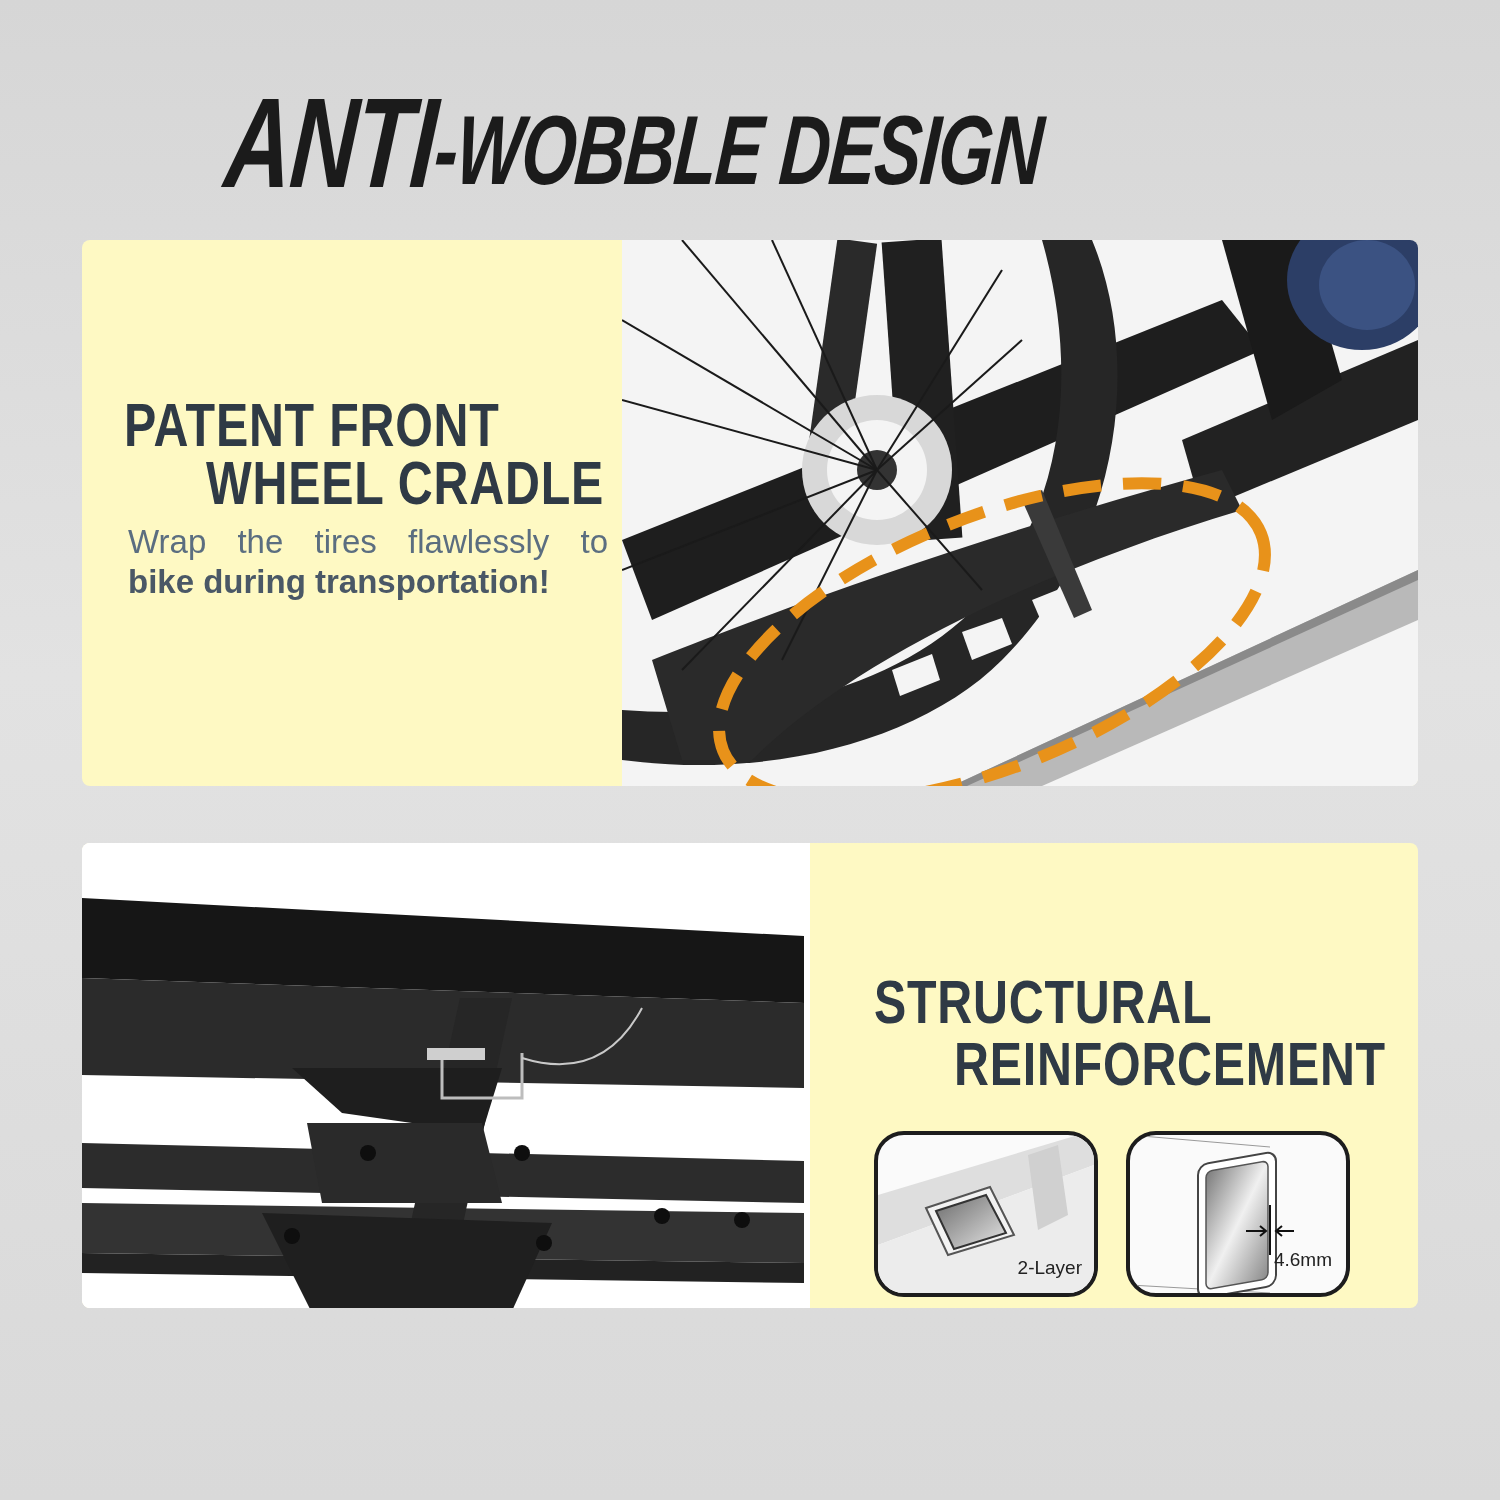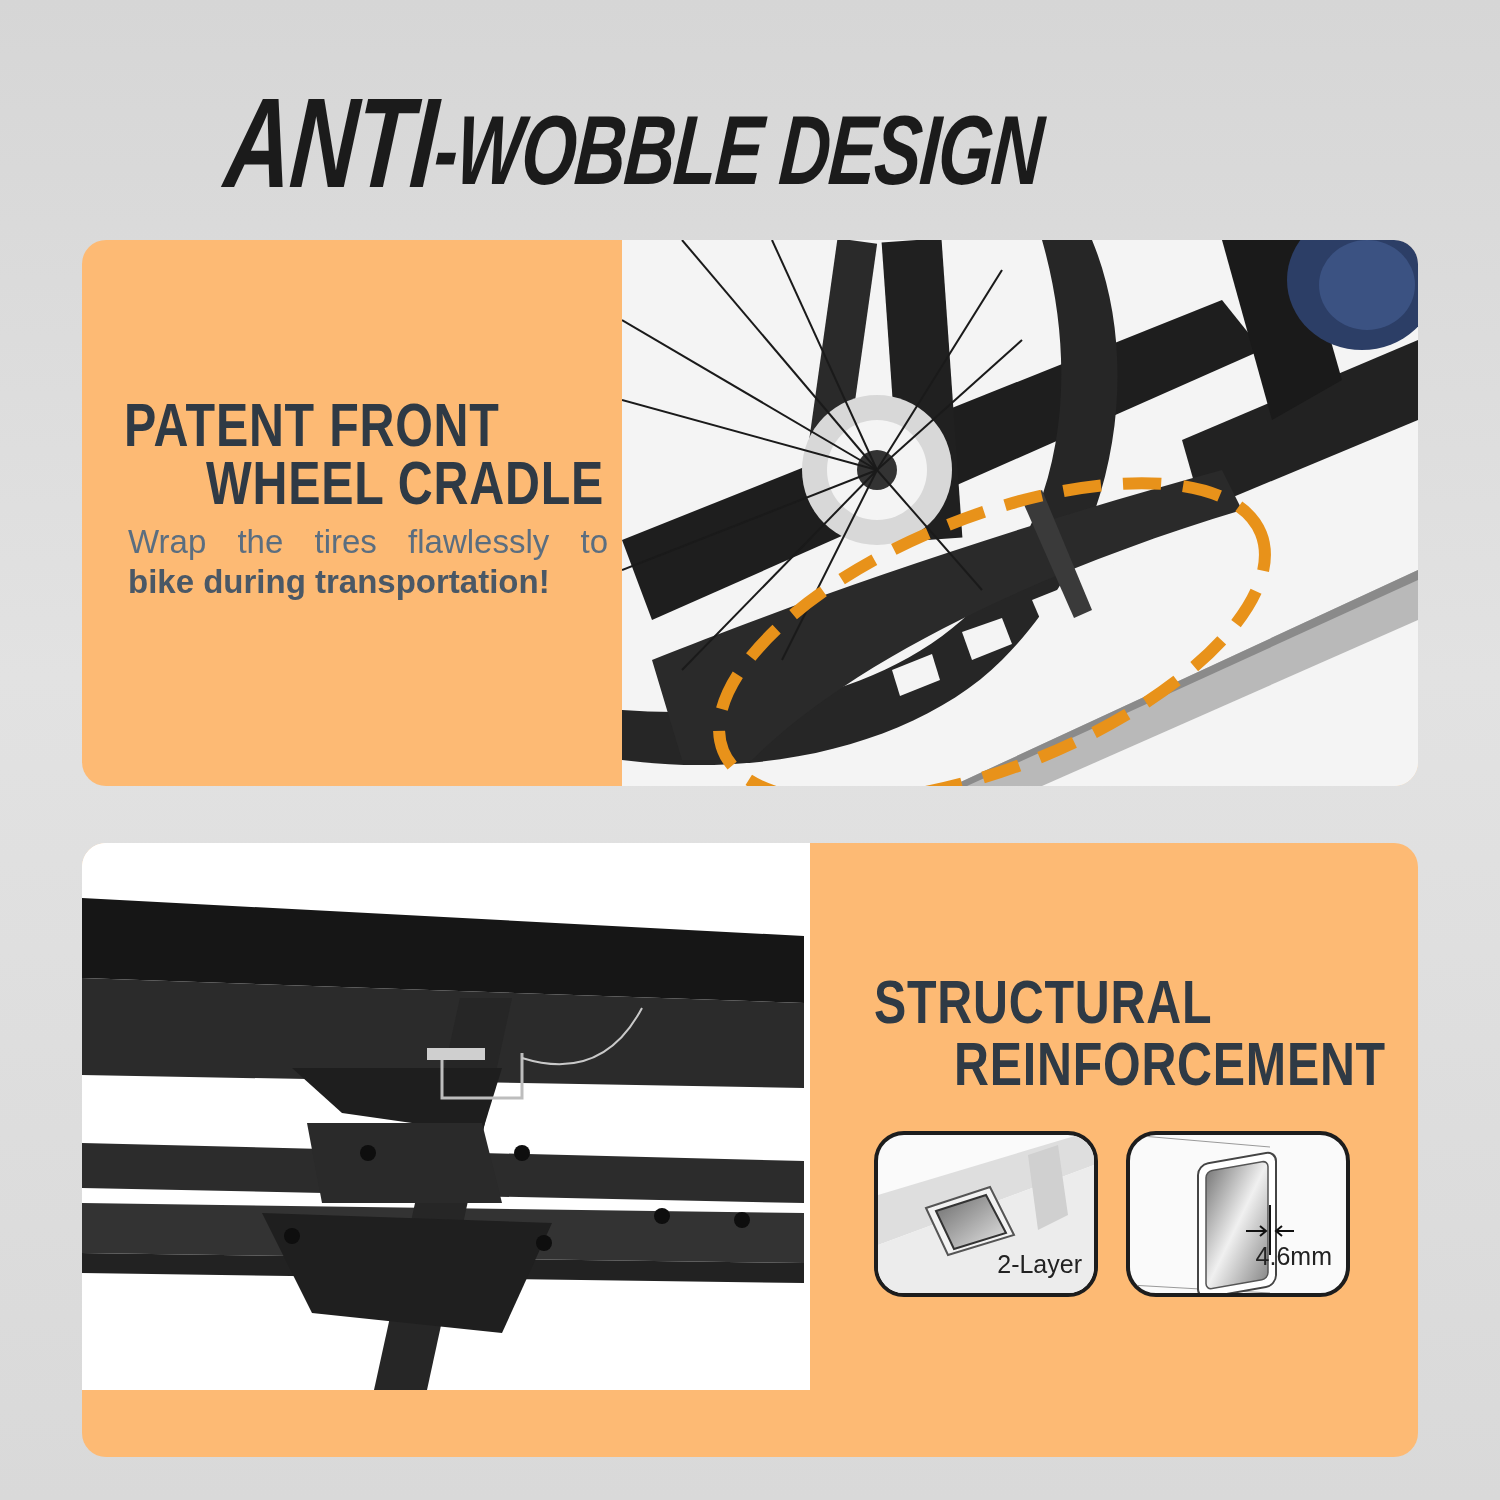--- a/index.html
+++ b/index.html
@@ -12,43 +12,43 @@
     position:absolute; left:222px; top:88px; width:1060px; height:110px;
     margin:0; display:flex; align-items:flex-end;
     font-family:"Liberation Sans", sans-serif; font-weight:bold; font-style:italic;
     color:#1b1b1b; letter-spacing:-2px; transform:scaleX(0.72) skewX(-6deg); transform-origin:left bottom;
     white-space:nowrap;
   }
   .title .big { font-size:128px; line-height:110px; }
   .title .small { font-size:98px; line-height:95px; }
 
   .card {
-    position:absolute; left:82px; width:1336px; background:#fdba74; border-radius:24px; overflow:hidden;
+    position:absolute; left:82px; width:1336px; background:#fef9c3; border-radius:8px; overflow:hidden;
   }
   #card1 { top:240px; height:546px; }
-  #card2 { top:843px; height:614px; }
+  #card2 { top:843px; height:465px; }
 
   .heading {
     position:absolute; margin:0; font-weight:bold; color:#2f3a45;
     transform:scaleX(0.78); transform-origin:left top; white-space:nowrap;
     font-size:62px; line-height:62px; letter-spacing:1px;
   }
   .desc {
     position:absolute; color:#4a5866; font-size:33px; line-height:40px; margin:0;
   }
   .desc .l1 { color:#5b6e80; }
 
   
   .photo1 { position:absolute; left:540px; top:0; width:796px; height:546px; background:#f7f7f7; overflow:hidden; }
   .photo2 { position:absolute; left:0; top:0; width:728px; height:547px; background:#fff; overflow:hidden; }
 
   .diagram {
     position:absolute; width:216px; height:158px; border:4px solid #1d1d1d; border-radius:30px; background:#fafafa; overflow:hidden;
   }
-  .diagram-label { position:absolute; font-size:25px; color:#222; }
+  .diagram-label { position:absolute; font-size:19px; color:#222; }
 </style>
 </head>
 <body>
 
 <h1 class="title">
   <span class="big">ANTI</span>
     <span class="small">-WOBBLE DESIGN</span>
 </h1>
 
 <section class="card" id="card1">

